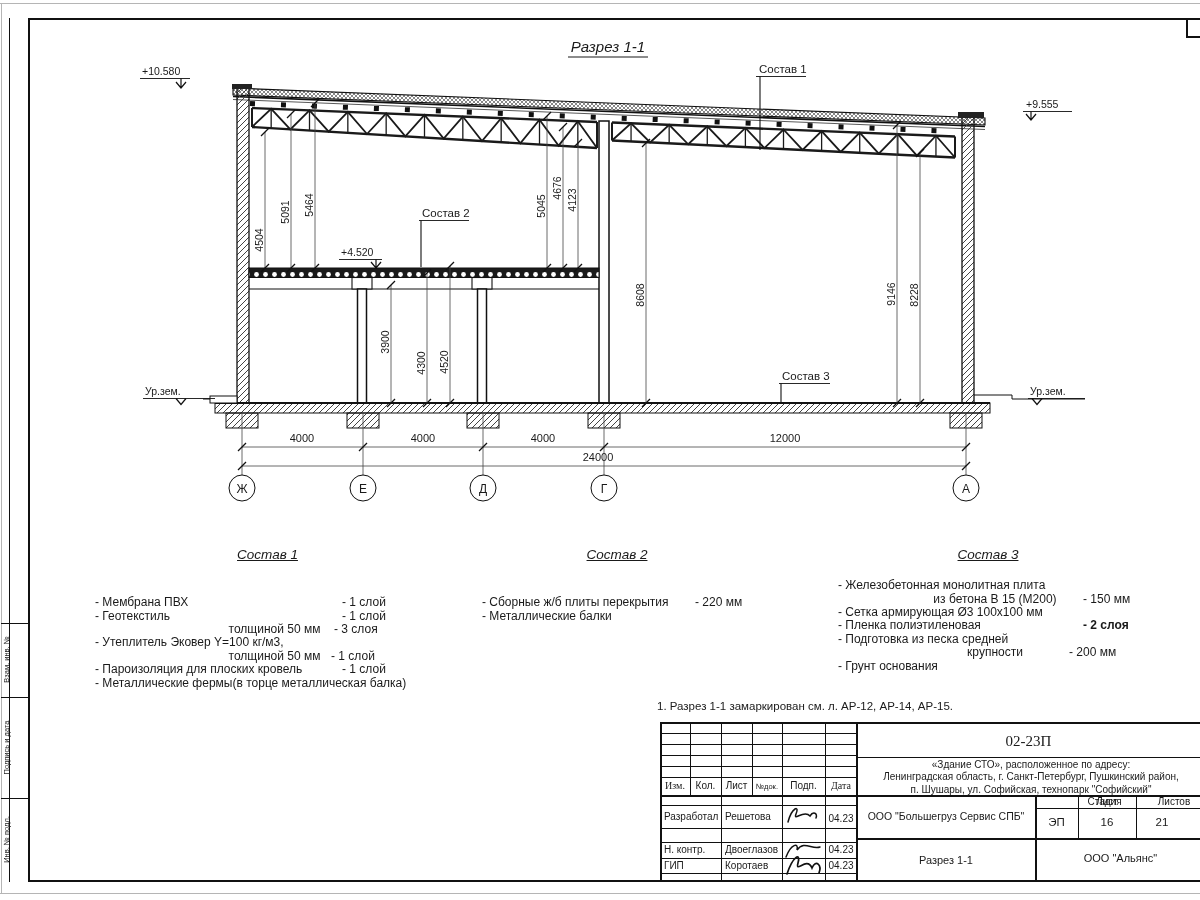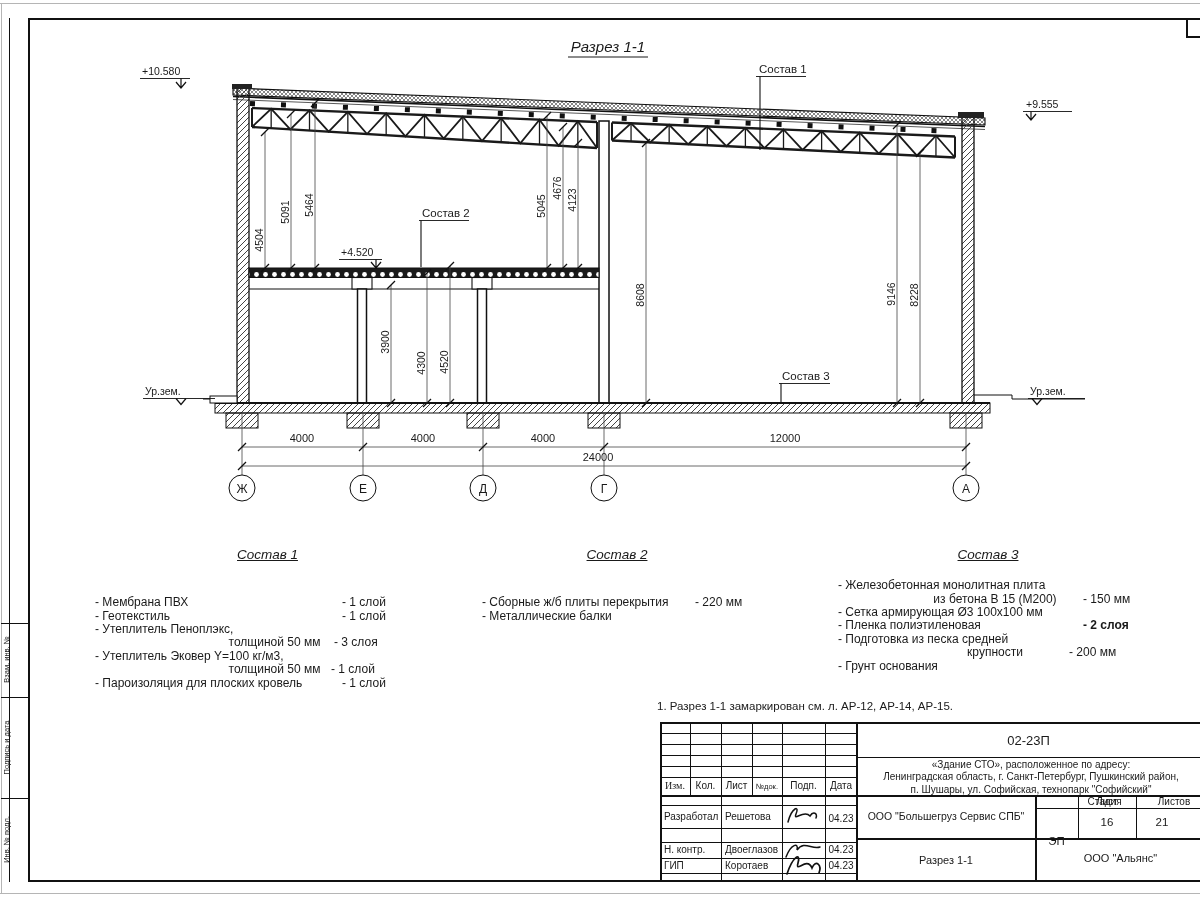--- a/index.html
+++ b/index.html
@@ -21,21 +21,21 @@
              text-align:center;margin-bottom:6px;}
   .crow{position:relative;height:13.4px;white-space:nowrap;}
   .crow .vl2{position:absolute;top:0;}
   .ind{padding-left:14px;text-align:center;}
   .note{position:absolute;font-size:11.5px;white-space:nowrap;}
   
   .tb{position:absolute;left:660px;top:722px;width:546px;height:160px;}
   .tbt{position:absolute;font-size:10px;white-space:nowrap;}
   .ctr{text-align:center;}
   .tb-small{font-size:7.5px;}
-  .code{font-size:13px;}
+  .code{font-size:15px;font-family:Liberation Serif, serif;}
   .addr{font-size:10px;line-height:12.4px;text-align:center;width:348px;}
   svg text{fill:#1a1a1a;}
   .vdim{font-size:10.5px;text-anchor:middle;}
   .hdim{font-size:11px;text-anchor:middle;}
   .lbl{font-size:10.5px;}
   .call{font-size:11.5px;}
   .axl{font-size:12px;text-anchor:middle;}
   .stitle{font-size:15px;font-style:italic;text-anchor:middle;}
 </style>
 </head>
@@ -278,25 +278,25 @@
     <text class="axl" x="483" y="492.5">Д</text>
     <text class="axl" x="604" y="492.5">Г</text>
     <text class="axl" x="966" y="492.5">А</text>
   </svg>
 
   <div class="comp" style="left:95px;top:548px;width:345px;">
     <div class="comp-head">Состав 1</div>
     <div style="height:29px;"></div>
     <div class="crow"><span>- Мембрана ПВХ</span><span class="vl2" style="left:247px;">- 1 слой</span></div>
     <div class="crow"><span>- Геотекстиль</span><span class="vl2" style="left:247px;">- 1 слой</span></div>
-    <div class="crow"><span>- Утеплитель Пеноплэкс,</span></div>
     <div class="crow ind"><span>толщиной 50 мм</span><span class="vl2" style="left:239px;">- 3 слоя</span></div>
     <div class="crow"><span>- Утеплитель Эковер Y=100 кг/м3,</span></div>
     <div class="crow ind"><span>толщиной 50 мм</span><span class="vl2" style="left:236px;">- 1 слой</span></div>
     <div class="crow"><span>- Пароизоляция для плоских кровель</span><span class="vl2" style="left:247px;">- 1 слой</span></div>
+    <div class="crow"><span>- Металлические фермы(в торце металлическая балка)</span></div>
   </div>
 
   <div class="comp" style="left:482px;top:548px;width:270px;">
     <div class="comp-head">Состав 2</div>
     <div style="height:29px;"></div>
     <div class="crow"><span>- Сборные ж/б плиты перекрытия</span><span class="vl2" style="left:213px;">- 220 мм</span></div>
     <div class="crow"><span>- Металлические балки</span></div>
   </div>
 
   <div class="comp" style="left:838px;top:548px;width:300px;">
@@ -344,21 +344,21 @@
     <div class="hl" style="left:375px;top:86px;width:171px;"></div>
     <div class="vl" style="left:375px;top:73px;height:85px;width:2px;"></div>
     <div class="vl" style="left:418px;top:73px;height:43px;"></div>
     <div class="vl" style="left:476px;top:73px;height:43px;"></div>
 
     <div class="tbt ctr" style="left:0;top:58px;width:30px;font-family:Liberation Serif, serif;">Изм.</div>
     <div class="tbt ctr" style="left:30px;top:58px;width:31px;">Кол.</div>
     <div class="tbt ctr" style="left:61px;top:58px;width:31px;">Лист</div>
     <div class="tbt ctr tb-small" style="left:92px;top:60px;width:30px;">№док.</div>
     <div class="tbt ctr" style="left:122px;top:58px;width:43px;">Подп.</div>
-    <div class="tbt ctr" style="left:165px;top:58px;width:32px;">Дата</div>
+    <div class="tbt ctr" style="left:165px;top:58px;width:32px;font-family:Liberation Serif, serif;">Дата</div>
 
     <div class="tbt" style="left:4px;top:89px;">Разработал</div>
     <div class="tbt" style="left:65px;top:89px;">Решетова</div>
     <div class="tbt ctr" style="left:165px;top:91px;width:32px;">04.23</div>
     <div class="tbt" style="left:4px;top:122px;">Н. контр.</div>
     <div class="tbt" style="left:65px;top:122px;">Двоеглазов</div>
     <div class="tbt ctr" style="left:165px;top:122px;width:32px;">04.23</div>
     <div class="tbt" style="left:4px;top:138px;">ГИП</div>
     <div class="tbt" style="left:65px;top:138px;">Коротаев</div>
     <div class="tbt ctr" style="left:165px;top:138px;width:32px;">04.23</div>
@@ -374,18 +374,18 @@
       <div>«Здание СТО», расположенное по адресу:</div>
       <div>Ленинградская область, г. Санкт-Петербург, Пушкинский район,</div>
       <div>п. Шушары, ул. Софийская, технопарк "Софийский"</div>
     </div>
     <div class="tbt ctr" style="left:197px;top:88px;width:178px;font-size:10.5px;">ООО "Большегруз Сервис СПБ"</div>
     <div class="tbt ctr" style="left:197px;top:132px;width:178px;font-size:11px;">Разрез 1-1</div>
     <div class="tbt ctr" style="left:375px;top:130px;width:171px;font-size:11px;">ООО "Альянс"</div>
     <div class="tbt ctr" style="left:375px;top:74px;width:43px;padding-left:48px;">Стадия</div>
     <div class="tbt ctr" style="left:418px;top:74px;width:58px;">Лист</div>
     <div class="tbt ctr" style="left:476px;top:74px;width:76px;">Листов</div>
-    <div class="tbt ctr" style="left:375px;top:94px;width:43px;font-size:11.5px;margin-top:19px;">ЭП</div>
+    <div class="tbt ctr" style="left:375px;top:94px;width:43px;font-size:11.5px;">ЭП</div>
     <div class="tbt ctr" style="left:418px;top:94px;width:58px;font-size:11.5px;">16</div>
     <div class="tbt ctr" style="left:476px;top:94px;width:52px;font-size:11.5px;">21</div>
   </div>
 
 </div>
 
 </body></html>

